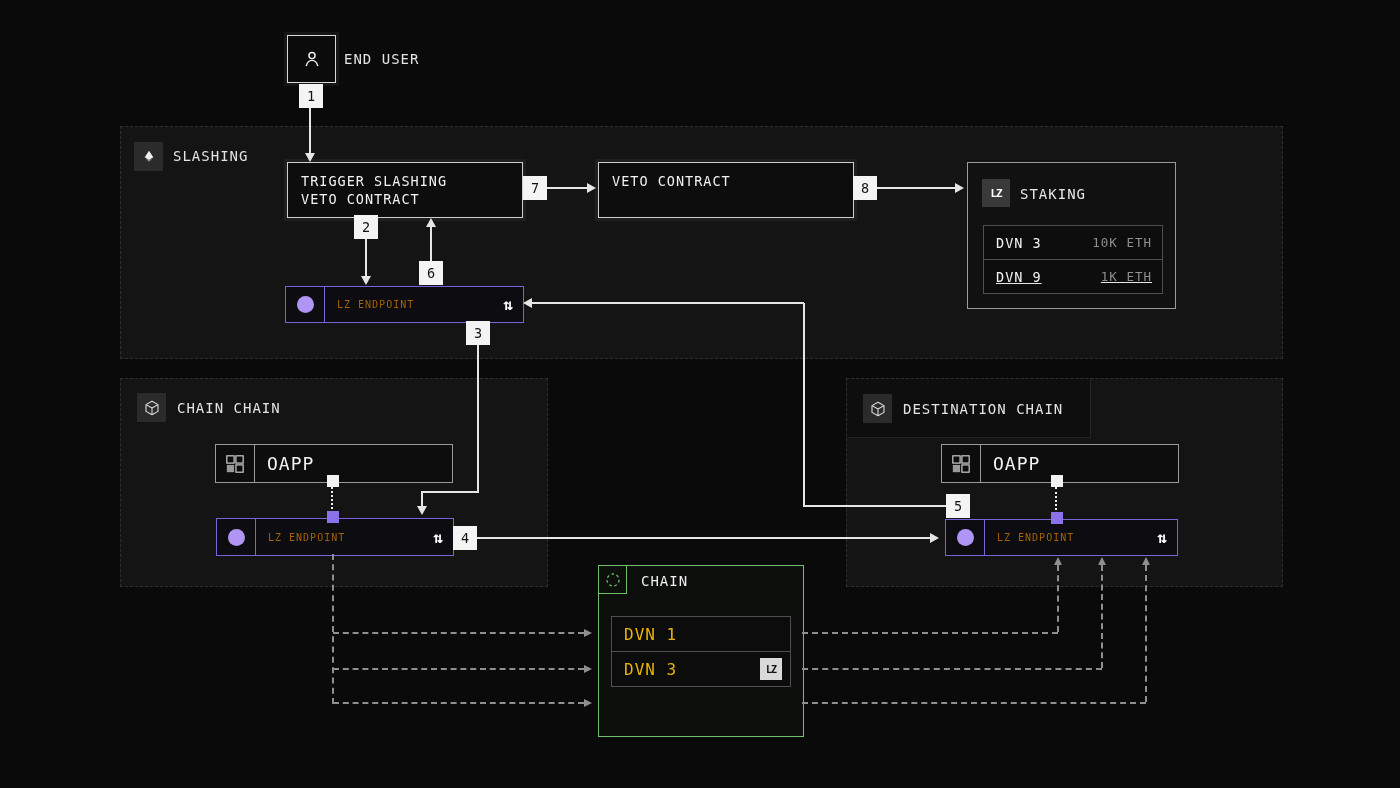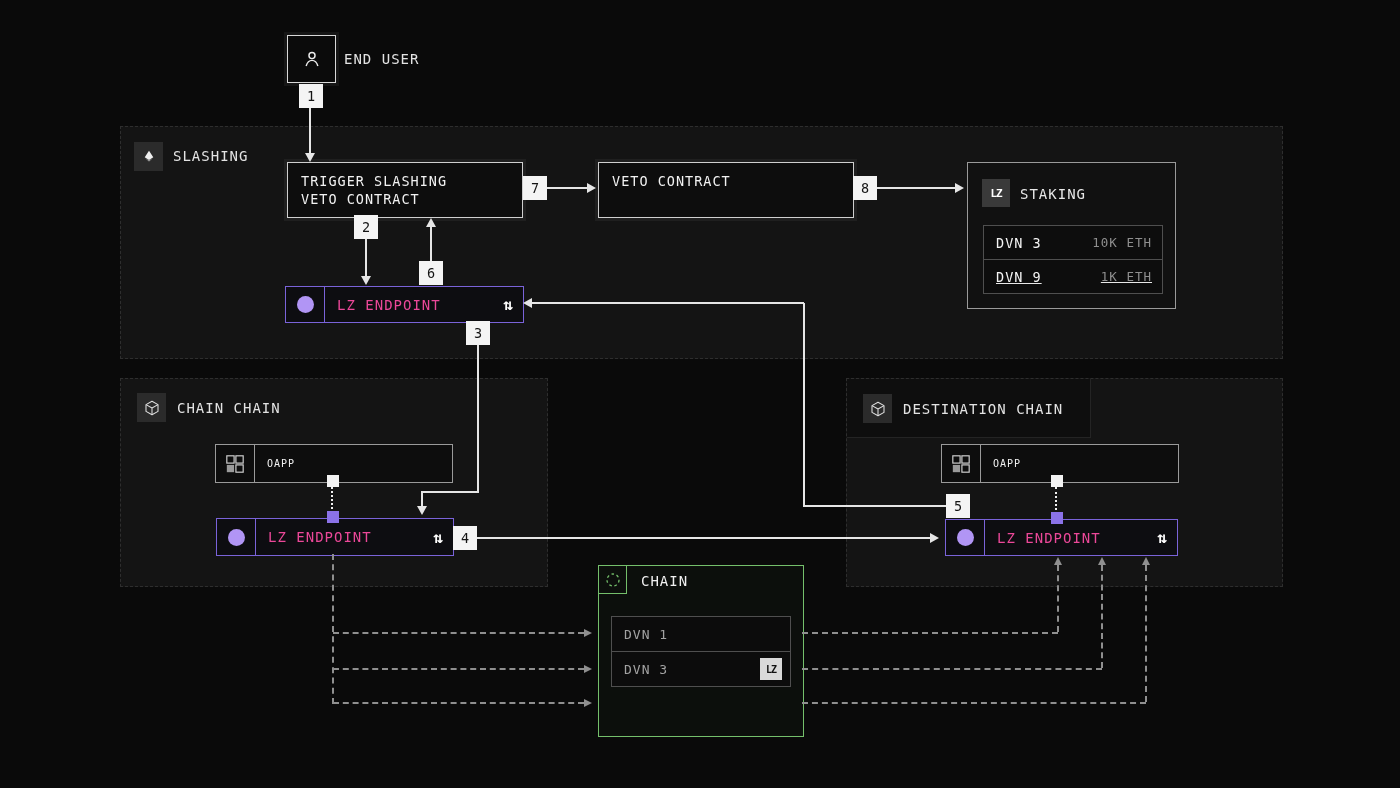--- a/index.html
+++ b/index.html
@@ -10,45 +10,45 @@
   .hdrcell{position:absolute;background:rgba(0,0,0,.28);border-right:1px solid #242424;border-bottom:1px solid #242424;}
   .picon{position:absolute;width:29px;height:29px;background:#2b2b2b;display:flex;align-items:center;justify-content:center;}
   .plabel{position:absolute;font-size:14px;letter-spacing:1px;color:#e3e3e3;white-space:nowrap;}
   
   .box{position:absolute;background:#0d0d0d;border:1px solid #cfcfcf;box-shadow:0 0 0 3px rgba(255,255,255,0.05);}
   .box .txt{position:absolute;left:13px;font-size:13.5px;letter-spacing:1px;color:#f2f2f2;white-space:nowrap;}
   
   .ep{position:absolute;background:#0d0d11;border:1.5px solid #7a63d9;display:flex;align-items:stretch;}
   .ep .cell{width:38px;border-right:1.5px solid #7a63d9;display:flex;align-items:center;justify-content:center;flex:0 0 auto;}
   .ep .dot{width:17px;height:17px;border-radius:50%;background:#b195f5;}
-  .ep .lbl{flex:1;display:flex;align-items:center;padding-left:12px;font-size:14px;letter-spacing:1px;color:#ec4899;white-space:nowrap;}
+  .ep .lbl{flex:1;display:flex;align-items:center;padding-left:12px;font-size:10px;letter-spacing:1px;color:#a16207;white-space:nowrap;}
   .ep .swap{display:flex;align-items:center;padding-right:10px;color:#ffffff;font-weight:bold;font-size:16px;}
   
   .oapp{position:absolute;background:#0d0d0d;border:1px solid #9a9a9a;display:flex;align-items:stretch;}
   .oapp .cell{width:38px;border-right:1px solid #9a9a9a;display:flex;align-items:center;justify-content:center;flex:0 0 auto;}
-  .oapp .lbl{flex:1;display:flex;align-items:center;padding-left:12px;font-size:10px;letter-spacing:1px;color:#f2f2f2;}
+  .oapp .lbl{flex:1;display:flex;align-items:center;padding-left:12px;font-size:18px;letter-spacing:1px;color:#f2f2f2;}
   
   .staking{position:absolute;background:#111111;border:1px solid #9a9a9a;}
   .sicon{position:absolute;left:14px;top:16px;width:28px;height:28px;background:#3a3a3a;display:flex;align-items:center;justify-content:center;
          color:#fff;font-size:11px;font-weight:bold;letter-spacing:-1px;}
   .slabel{position:absolute;left:52px;top:23px;font-size:14px;letter-spacing:1px;}
   .srows{position:absolute;left:15px;top:62px;width:178px;border:1px solid #4f4f4f;}
   .srow{height:33px;display:flex;align-items:center;justify-content:space-between;padding:0 10px 0 12px;border-bottom:1px solid #4f4f4f;background:#0d0d0d;}
   .srow:last-child{border-bottom:none;text-decoration:underline;}
   .srow .nm{font-size:13.5px;letter-spacing:1px;color:#f5f5f5;}
   .srow .val{font-size:12.5px;letter-spacing:1px;color:#8f8f8f;}
   
   .dvns{position:absolute;background:#0c0f0c;border:1.5px solid #74bf6b;}
   .dvns .icell{position:absolute;left:0;top:0;width:27px;height:27px;border-right:1.5px solid #74bf6b;border-bottom:1.5px solid #74bf6b;
                display:flex;align-items:center;justify-content:center;}
   .dvns .dlabel{position:absolute;left:42px;top:7px;font-size:14px;letter-spacing:1px;color:#f0f0f0;}
   .drows{position:absolute;left:12px;top:50px;width:178px;border:1px solid #4f4f4f;background:#0c0c0c;}
   .drow{height:34px;display:flex;align-items:center;justify-content:space-between;padding:0 8px 0 12px;border-bottom:1px solid #4f4f4f;}
   .drow:last-child{border-bottom:none;}
-  .drow .nm{font-size:13px;letter-spacing:1px;color:#a3a3a3;}
+  .drow .nm{font-size:16px;letter-spacing:1px;color:#eab308;}
   .lzbadge{width:22px;height:22px;background:#d9d9d9;color:#111;display:flex;align-items:center;justify-content:center;
            font-size:10px;font-weight:bold;letter-spacing:-1px;}
   
   .euser{position:absolute;left:287px;top:35px;width:47px;height:46px;background:#0b0b0b;border:1px solid #d8d8d8;
          display:flex;align-items:center;justify-content:center;box-shadow:0 0 0 3px rgba(255,255,255,0.05);}
   
   .badge{position:absolute;width:24px;height:24px;background:#f4f4f4;color:#141414;display:flex;align-items:center;justify-content:center;
          font-size:13.5px;z-index:30;}
   
   .vline{position:absolute;width:2px;background:#e6e6e6;z-index:5;}

